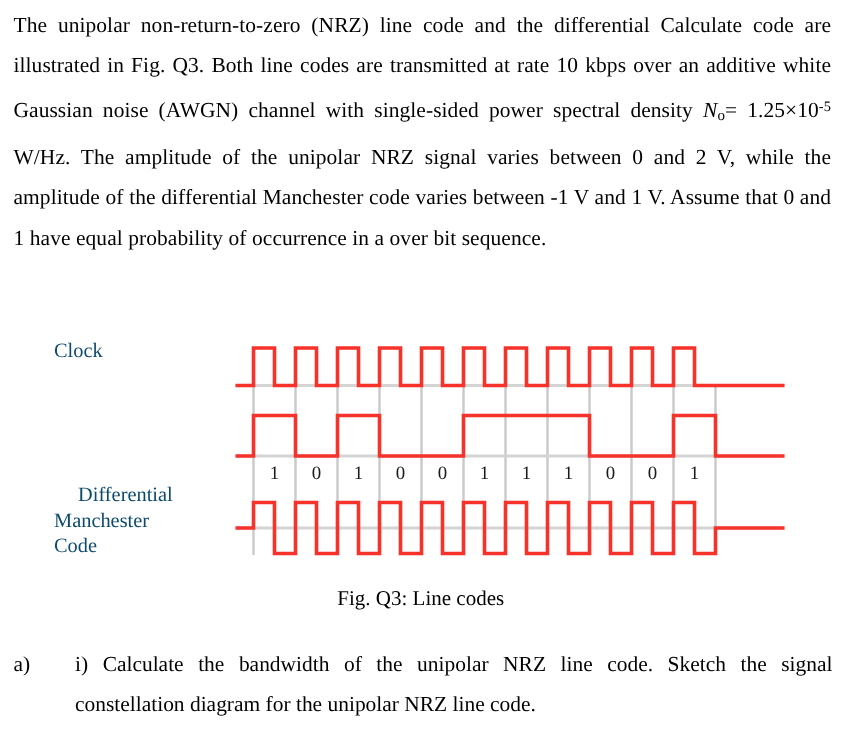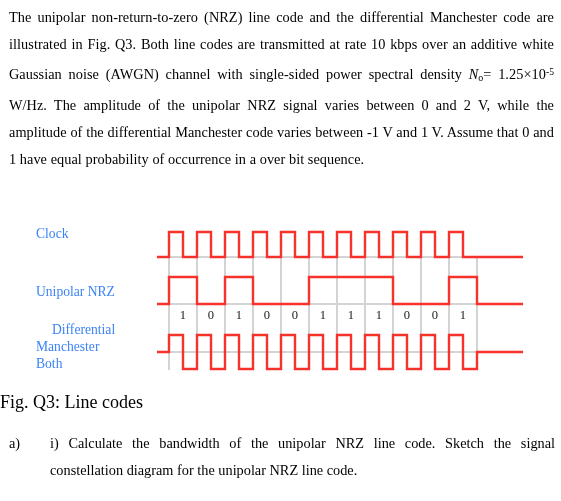--- a/index.html
+++ b/index.html
@@ -46,21 +46,21 @@
     left: 0;
     top: 204px;
     width: 561px;
     height: 180px;
   }
   .wf-label {
     position: absolute;
     font-size: 13.6px;
     line-height: 16.5px;
     white-space: nowrap;
-    color: #3b82f6;
+    color: #0c4a6e;
   }
   #label-clock   { left: 36px; top: 226px; }
   #label-nrz     { left: 36px; top: 282px; }
 
   #wave-svg {
     position: absolute;
     left: 0;
     top: 0;
     width: 561px;
     height: 180px;
@@ -76,22 +76,22 @@
     width: 28px;
     top: 310px;
   }
 
   
   #caption {
     position: absolute;
     left: 0;
     top: 392px;
     width: 561px;
-    text-align: left;
-    font-size: 18px;
+    text-align: center;
+    font-size: 14px;
   }
 
   
   #question {
     position: absolute;
     left: 9px;
     top: 430px;
     width: 546px;
     font-size: 14.3px;
     line-height: 27px;
@@ -109,38 +109,37 @@
     width: 505px;
     text-align: justify;
   }
 </style>
 </head>
 <body>
 
 <div id="page">
 
   <div class="intro">
-    <span>The unipolar non-return-to-zero (NRZ) line code and the differential Manchester</span>
+    <span>The unipolar non-return-to-zero (NRZ) line code and the differential Calculate</span>
     <span>code are illustrated in Fig. Q3. Both line codes are transmitted at rate 10 kbps over</span>
     <span>an additive white Gaussian noise (AWGN) channel with single-sided power</span>
     <span>spectral density </span><span class="nowrap"><span class="ital">N</span><sub>o</sub><span>= 1.25×10</span><sup>-5</sup></span><span> W/Hz. The amplitude of the unipolar NRZ signal</span>
     <span>varies between 0 and 2 V, while the amplitude of the differential Manchester code</span>
     <span>varies between -1 V and 1 V. Assume that 0 and 1 have equal probability of</span>
     <span>occurrence in a over bit sequence.</span>
   </div>
 
   <div id="figure">
 
     <div class="wf-label" id="label-clock" style="top:22px;">Clock</div>
 
-    <div class="wf-label" id="label-nrz" style="top:80px;">Unipolar NRZ</div>
 
     <div class="wf-label" style="left:52px; top:118px;">Differential</div>
     <div class="wf-label" style="left:36px; top:135px;">Manchester</div>
-    <div class="wf-label" style="left:36px; top:152px;">Both</div>
+    <div class="wf-label" style="left:36px; top:152px;">Code</div>
 
     <svg id="wave-svg" viewBox="0 0 561 180">
       <g id="gridlines">
           <line x1="169" x2="169" y1="53" y2="166" stroke="#c9c9c9" stroke-width="1.6"></line>
           <line x1="197" x2="197" y1="53" y2="166" stroke="#c9c9c9" stroke-width="1.6"></line>
           <line x1="225" x2="225" y1="53" y2="166" stroke="#c9c9c9" stroke-width="1.6"></line>
           <line x1="253" x2="253" y1="53" y2="166" stroke="#c9c9c9" stroke-width="1.6"></line>
           <line x1="281" x2="281" y1="53" y2="166" stroke="#c9c9c9" stroke-width="1.6"></line>
           <line x1="309" x2="309" y1="53" y2="166" stroke="#c9c9c9" stroke-width="1.6"></line>
           <line x1="337" x2="337" y1="53" y2="166" stroke="#c9c9c9" stroke-width="1.6"></line>

